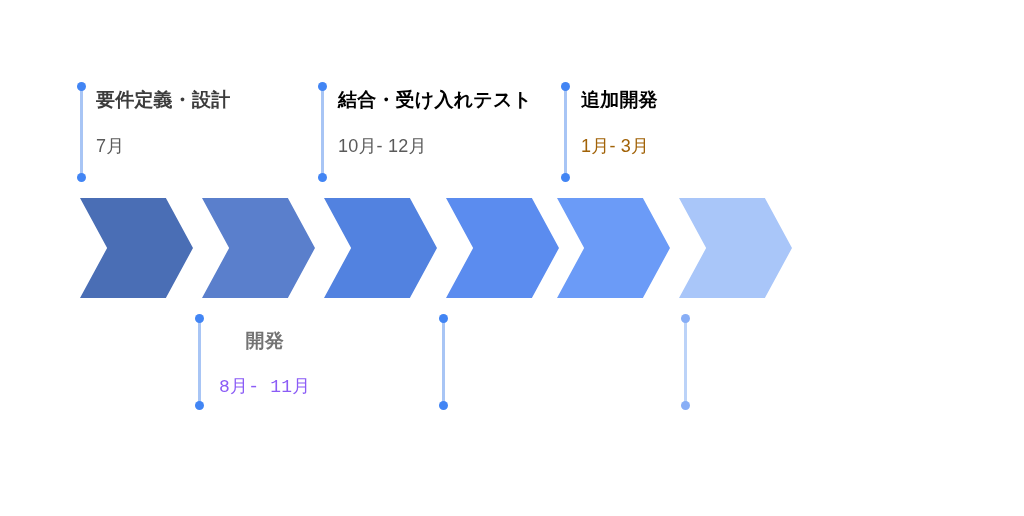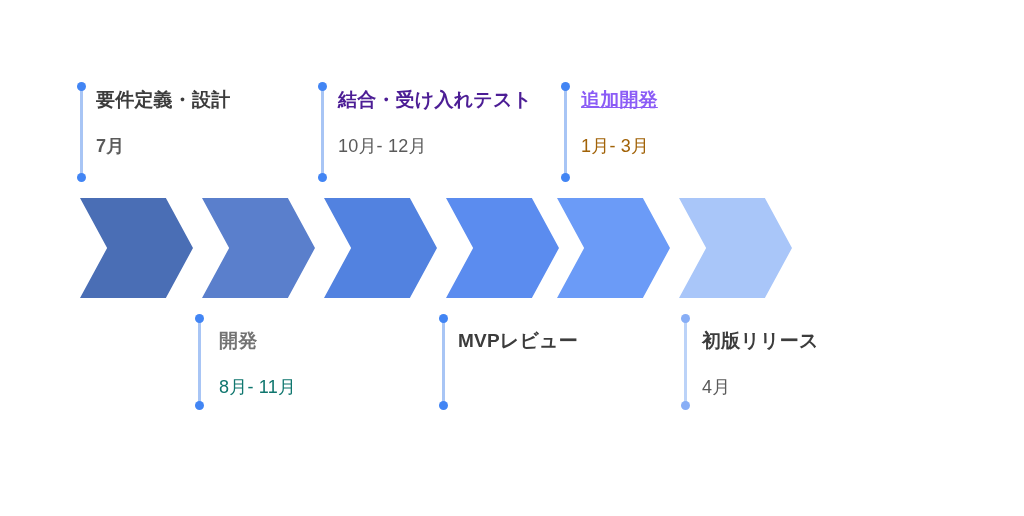--- a/index.html
+++ b/index.html
@@ -64,20 +64,21 @@
   .label-block {
     position: absolute;
     white-space: nowrap;
   }
   .label-title {
     font-size: 19px;
     font-weight: 700;
     color: #3c3c3c;
     letter-spacing: 0.2px;
     line-height: 1;
+    text-align: center;
   }
   .label-period {
     font-size: 18px;
     font-weight: 400;
     color: #5a5a5a;
     letter-spacing: 0.2px;
     line-height: 1;
     margin-top: 28px;
   }
 </style>
@@ -120,36 +121,31 @@
     <span class="dot bottom" style="background: rgb(66, 133, 244);"></span>
   </div>
   <div class="connector faded" style="left:681px; top:314px; height:96px;">
     <span class="rule"></span>
     <span class="dot top" style="background: rgb(136, 174, 246);"></span>
     <span class="dot bottom" style="background: rgb(136, 174, 246);"></span>
   </div>
 
   <div class="label-block" style="left:96px; top:90px;">
     <div class="label-title" style="color: rgb(60, 60, 60);">要件定義・設計</div>
-    <div class="label-period" style="color: rgb(90, 90, 90); font-weight: bold;">7月</div>
+    <div class="label-period" style="color: rgb(90, 90, 90);">7月</div>
   </div>
   <div class="label-block" style="left:338px; top:90px;">
-    <div class="label-title" style="color: #4c1d95;">結合・受け入れテスト</div>
+    <div class="label-title" style="color: #000000;">結合・受け入れテスト</div>
     <div class="label-period" style="color: rgb(90, 90, 90);">10月- 12月</div>
   </div>
   <div class="label-block" style="left:581px; top:90px;">
-    <div class="label-title" style="color: #8b5cf6; text-decoration: underline;">追加開発</div>
+    <div class="label-title" style="color: #000000;">追加開発</div>
     <div class="label-period" style="color: #a16207;">1月- 3月</div>
   </div>
 
   <div class="label-block" style="left:219px; top:331px;">
     <div class="label-title" style="color: #737373;">開発</div>
-    <div class="label-period" style="color: #0f766e;">8月- 11月</div>
+    <div class="label-period" style="color: #8b5cf6; font-family: Liberation Mono, monospace;">8月- 11月</div>
   </div>
   <div class="label-block" style="left:458px; top:331px;">
-    <div class="label-title" style="color: rgb(60, 60, 60);">MVPレビュー</div>
-  </div>
-  <div class="label-block" style="left:702px; top:331px;">
-    <div class="label-title" style="color: rgb(60, 60, 60);">初版リリース</div>
-    <div class="label-period" style="color: rgb(90, 90, 90);">4月</div>
   </div>
 
 </div>
 
 </body></html>

